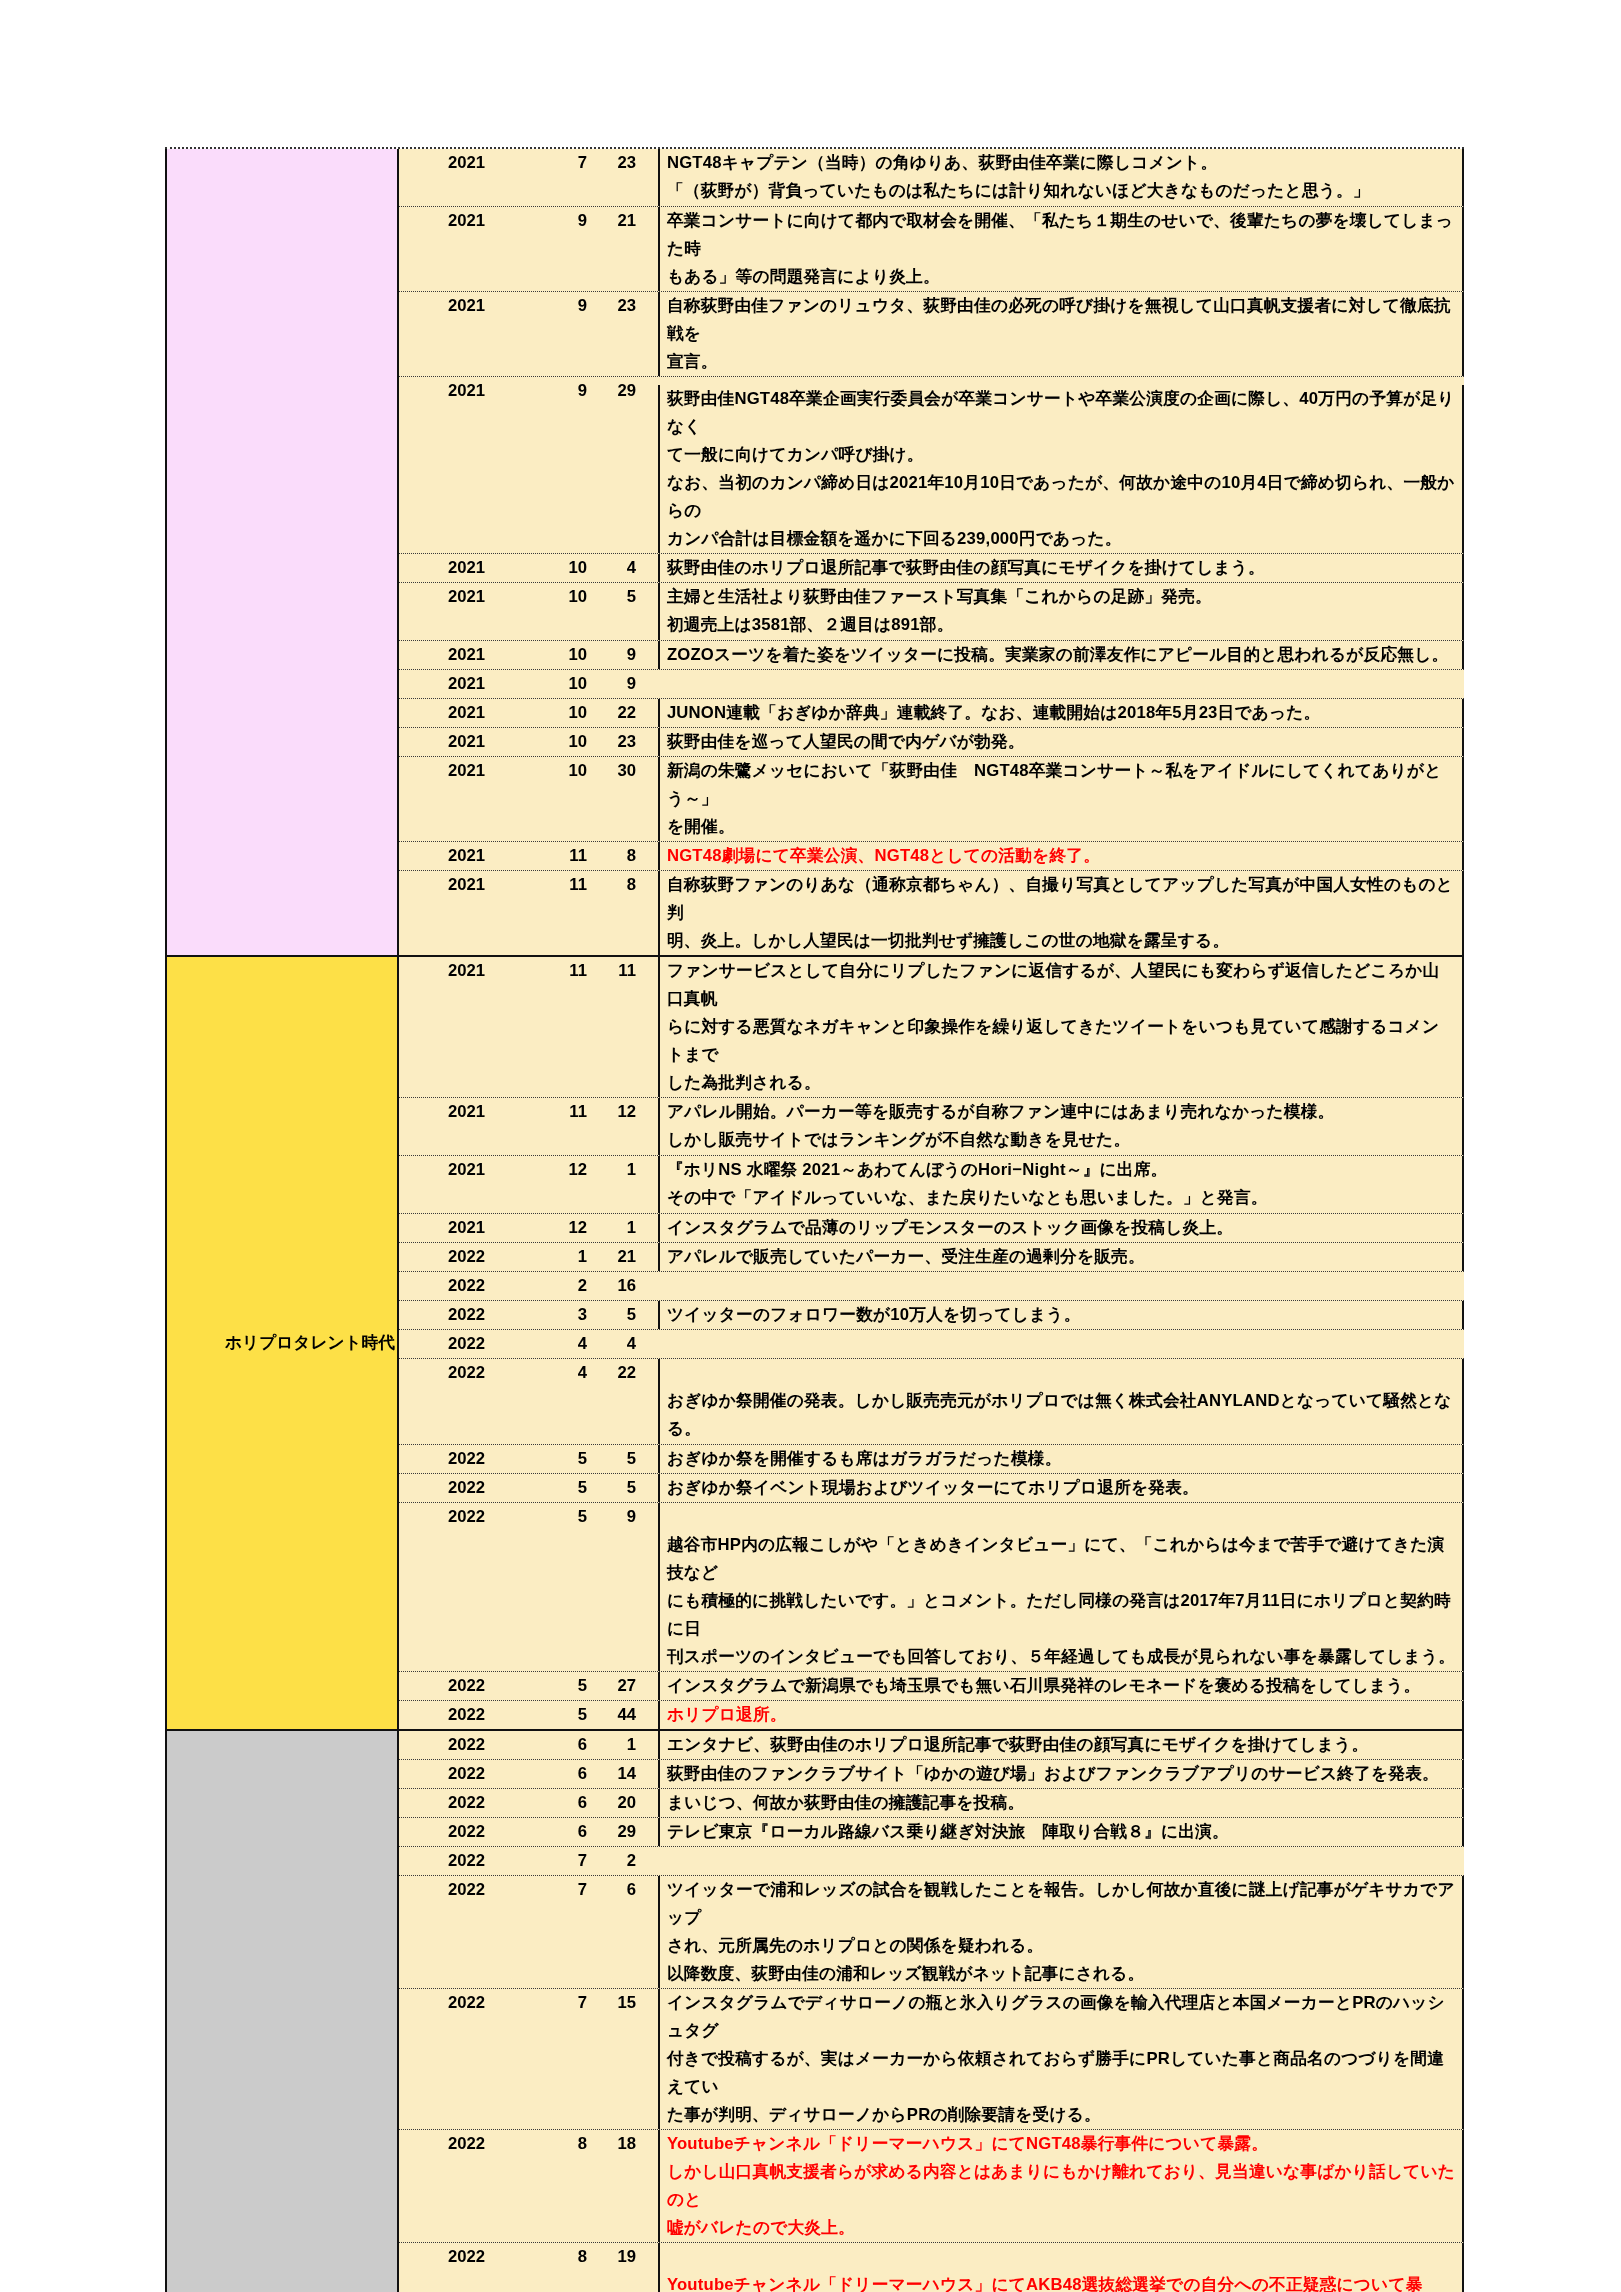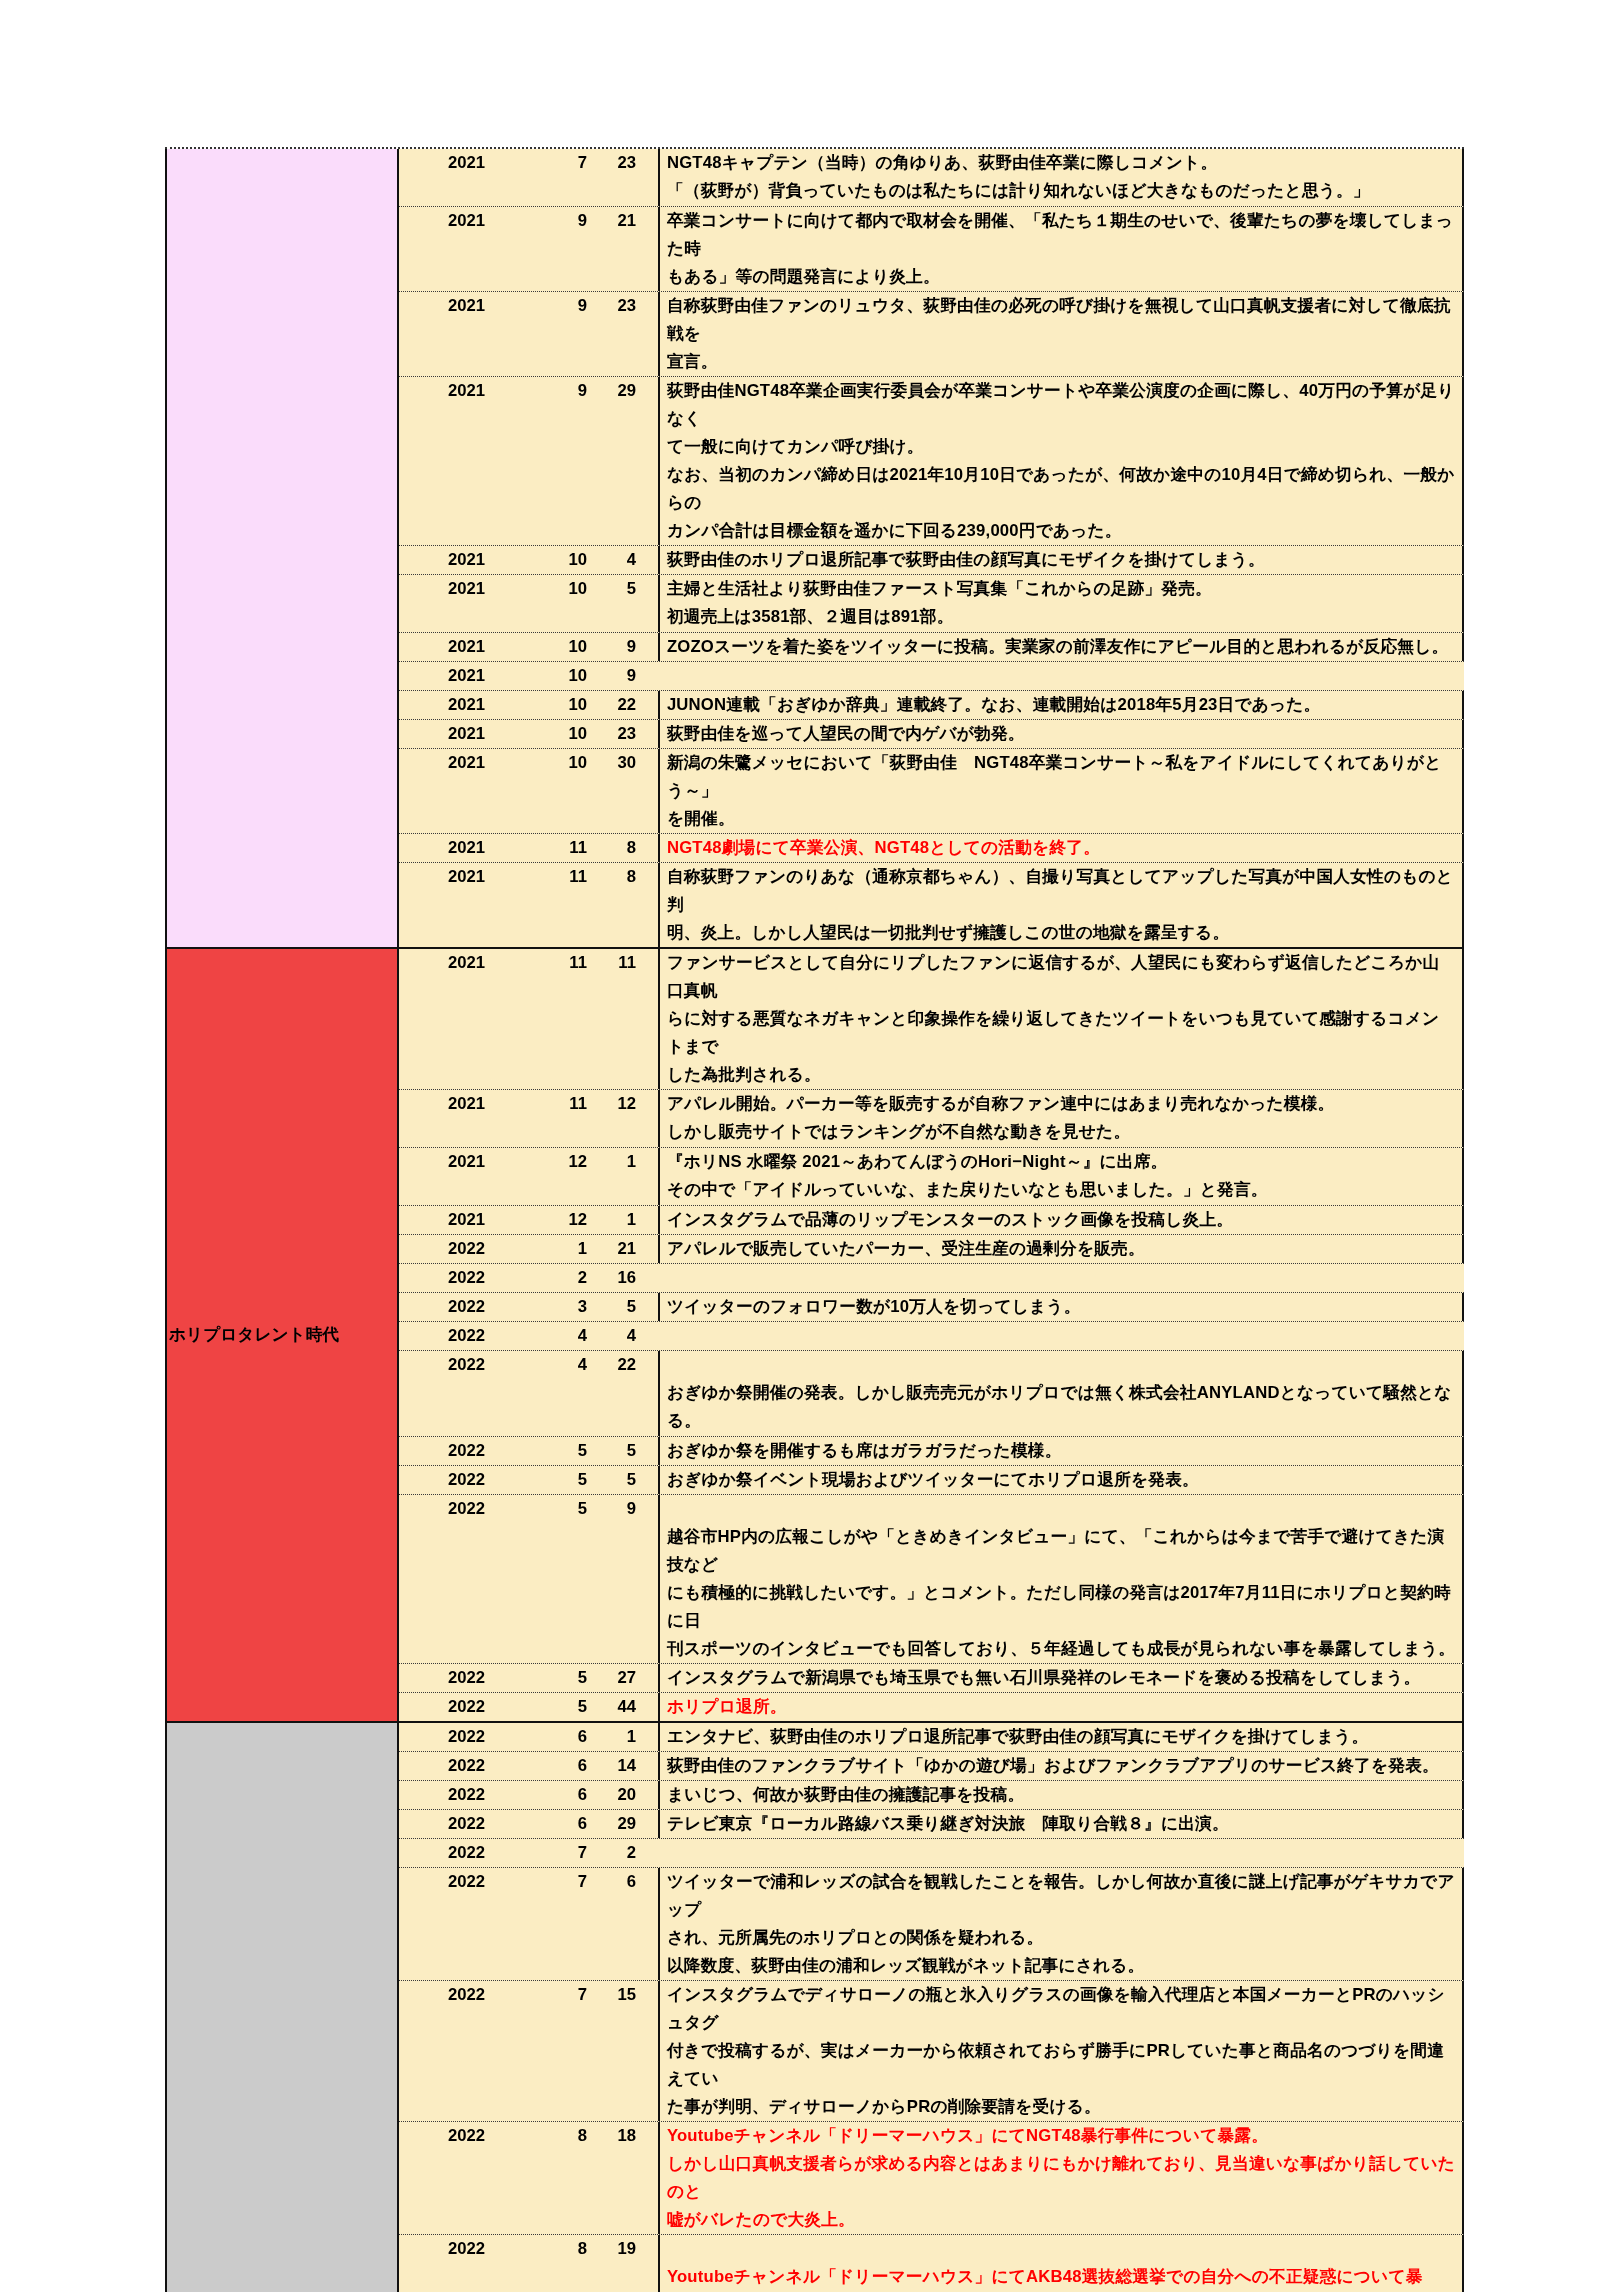--- a/index.html
+++ b/index.html
@@ -53,21 +53,21 @@
     <div class="dcell month">9</div>
     <div class="dcell day">23</div>
     <div class="content" style="min-height: 57px;">自称荻野由佳ファンのリュウタ、荻野由佳の必死の呼び掛けを無視して山口真帆支援者に対して徹底抗戦を
 宣言。</div>
   </div>
 
   <div class="row" style="background: rgb(251, 237, 195);">
     <div class="dcell year">2021</div>
     <div class="dcell month">9</div>
     <div class="dcell day">29</div>
-    <div class="content" style="min-height: 114px;">荻野由佳NGT48卒業企画実行委員会が卒業コンサートや卒業公演度の企画に際し、40万円の予算が足りなく
+    <div class="content" style="min-height: 114px; margin-top: 8px;">荻野由佳NGT48卒業企画実行委員会が卒業コンサートや卒業公演度の企画に際し、40万円の予算が足りなく
 て一般に向けてカンパ呼び掛け。
 なお、当初のカンパ締め日は2021年10月10日であったが、何故か途中の10月4日で締め切られ、一般からの
 カンパ合計は目標金額を遥かに下回る239,000円であった。</div>
   </div>
 
   <div class="row" style="background: rgb(251, 237, 195);">
     <div class="dcell year">2021</div>
     <div class="dcell month">10</div>
     <div class="dcell day">4</div>
     <div class="content" style="min-height: 28px;">荻野由佳のホリプロ退所記事で荻野由佳の顔写真にモザイクを掛けてしまう。</div>
@@ -127,21 +127,21 @@
     <div class="dcell year">2021</div>
     <div class="dcell month">11</div>
     <div class="dcell day">8</div>
     <div class="content" style="min-height: 57px;">自称荻野ファンのりあな（通称京都ちゃん）、自撮り写真としてアップした写真が中国人女性のものと判
 明、炎上。しかし人望民は一切批判せず擁護しこの世の地獄を露呈する。</div>
   </div>
 </div>
   </div>
 
   <div class="section">
-    <div class="cat-cell" style="background: #ef4444;">
+    <div class="cat-cell" style="background: #fde047; text-align: right;">
       <div class="cat-label">ホリプロタレント時代</div>
     </div>
     <div class="rows">
   <div class="row" style="background: rgb(251, 237, 195);">
     <div class="dcell year">2021</div>
     <div class="dcell month">11</div>
     <div class="dcell day">11</div>
     <div class="content" style="min-height: 85px;">ファンサービスとして自分にリプしたファンに返信するが、人望民にも変わらず返信したどころか山口真帆
 らに対する悪質なネガキャンと印象操作を繰り返してきたツイートをいつも見ていて感謝するコメントまで
 した為批判される。</div>

